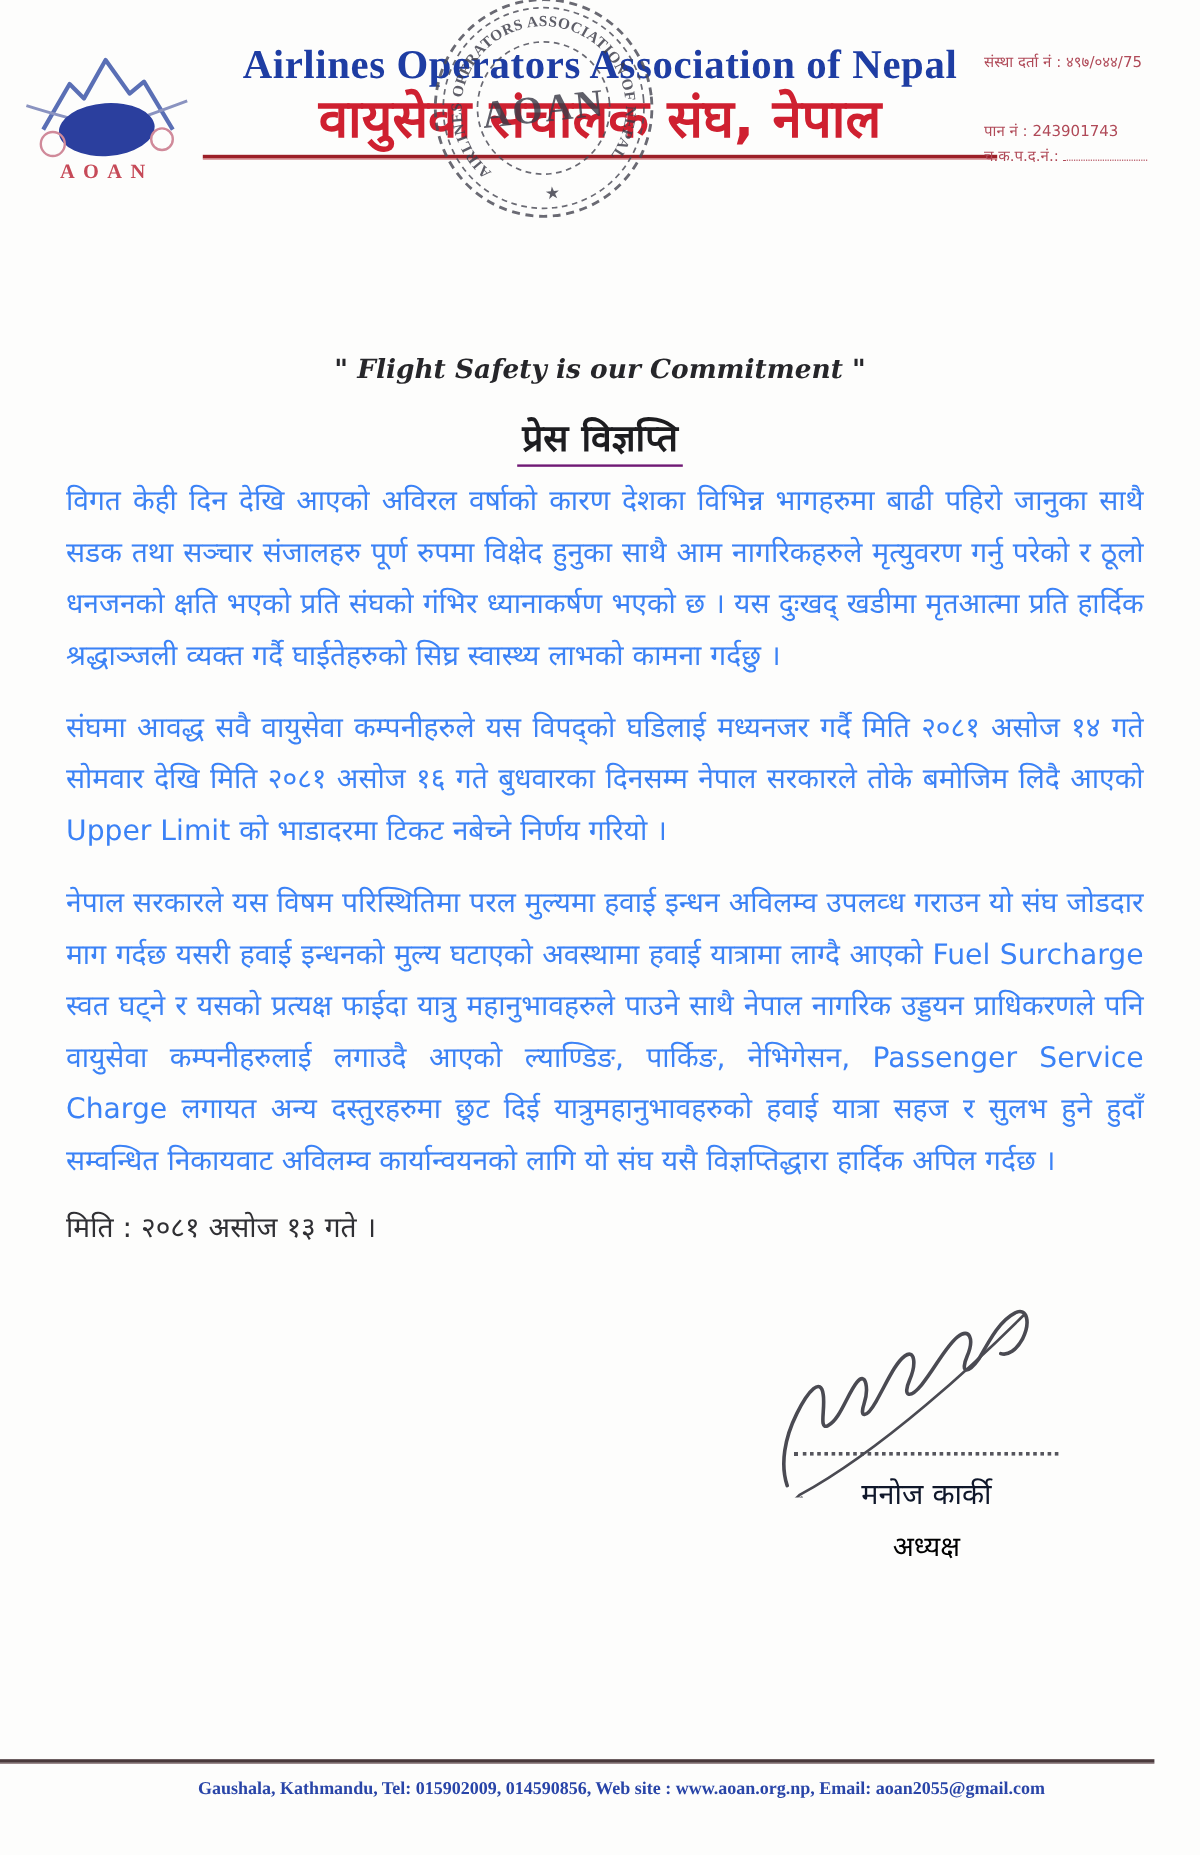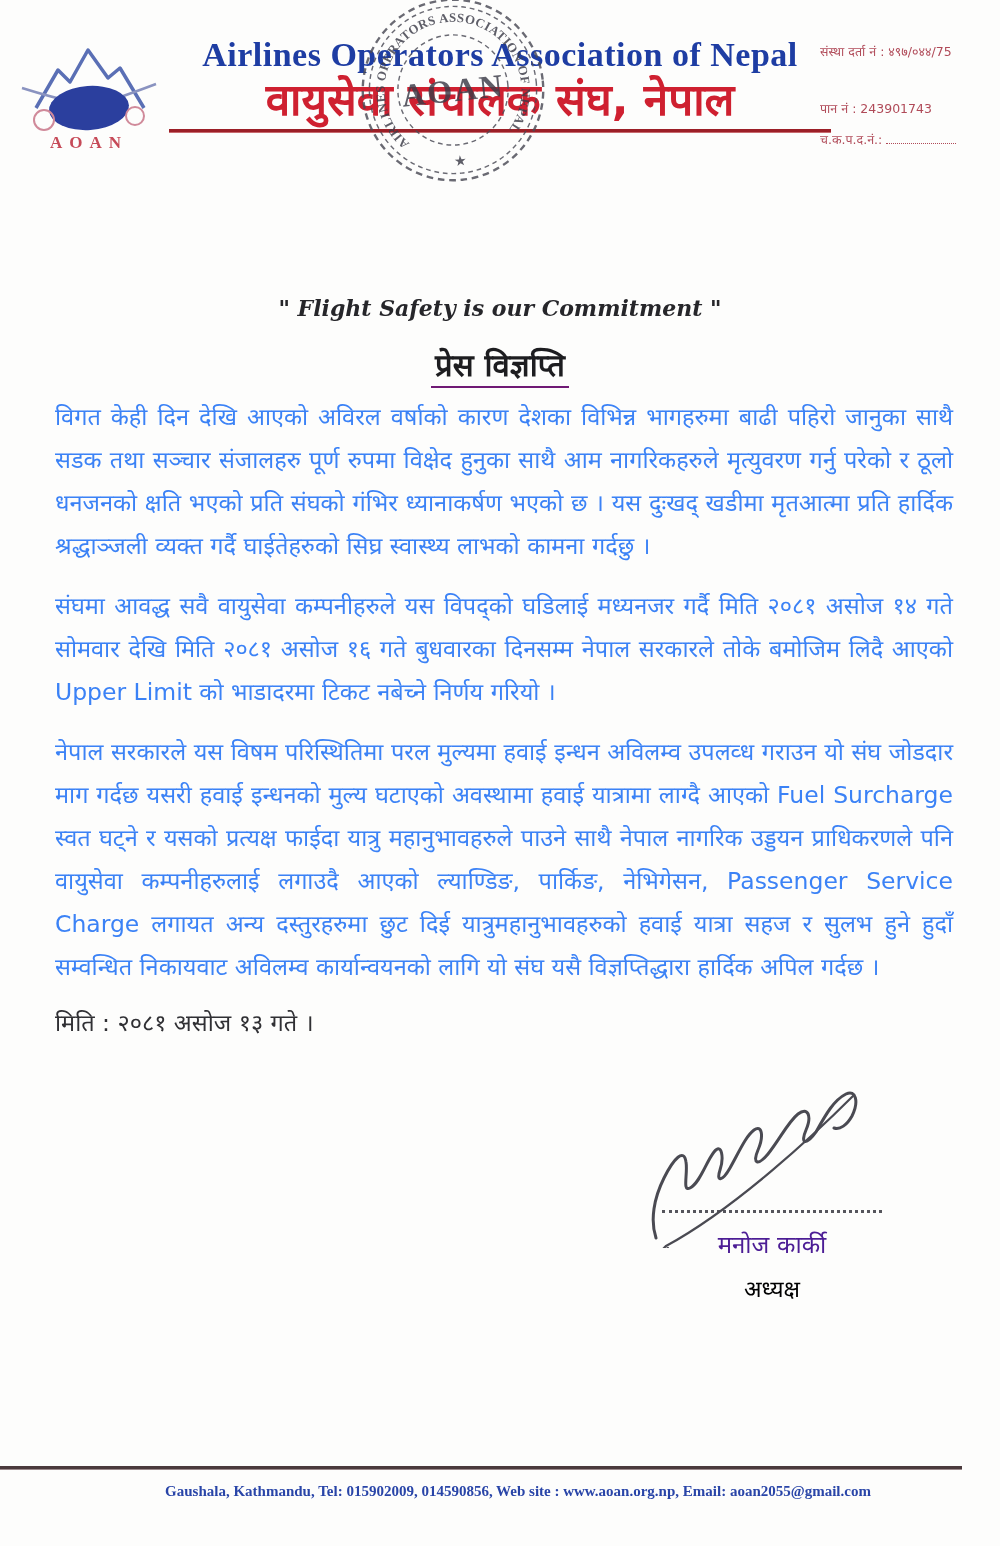--- a/index.html
+++ b/index.html
@@ -17,21 +17,21 @@
     font-size:34px; color:#1e3da3; letter-spacing:.5px; white-space:nowrap;
   }
   .org-ne {
     font-weight:bold; font-size:44px; color:#cf2030; line-height:1.1;
     margin-top:2px; white-space:nowrap;
   }
   .hdr-rule { margin:5px 4px 0 4px; border-top:3px solid #9c1f27; border-bottom:1px solid #c86a6f; height:2px; }
   .hdr-right { position:absolute; right:10px; top:44px; width:170px; font-size:12.5px; color:#b04a58; line-height:1.35; }
   .hdr-right .reg  { display:block; }
   .hdr-right .pan  { display:block; margin-top:40px; }
-  .hdr-right .disp { display:block; margin-top:14px; }
+  .hdr-right .disp { display:block; margin-top:4px; }
   .blank-dots { display:inline-block; width:70px; border-bottom:1px dotted #b04a58; height:10px; }
   .stamp { position:absolute; left:358px; top:-6px; width:190px; height:192px; opacity:.82; }
   
   .tagline {
     position:absolute; top:295px; left:0; width:100%; text-align:center;
     font-family:"DejaVu Serif", serif; font-style:italic; font-weight:bold;
     font-size:22px; color:#26262a;
   }
   .press-title {
     position:absolute; top:343px; left:0; width:100%; text-align:center;
@@ -41,21 +41,21 @@
   .body-text { position:absolute; left:55px; top:396px; width:898px; }
   .body-text p {
     font-size:23.5px; line-height:43px; text-align:justify; color:#3b82f6;
     margin-bottom:17px;
   }
   .date-line { font-size:23.5px; color:#303034; margin-top:14px; }
   
   .sig-block { position:absolute; right:88px; top:1092px; width:280px; text-align:center; }
   .sig-mark { position:absolute; left:-6px; top:-14px; width:250px; height:170px; }
   .sig-dots { display:block; margin:118px auto 0 auto; width:220px; border-bottom:3px dotted #55555c; height:0; }
-  .sig-name { font-size:24px; color:#4c1d95; margin-top:14px; }
+  .sig-name { font-size:24px; color:#0f172a; margin-top:14px; }
   .sig-title { font-size:23px; color:#000000; margin-top:12px; }
   
   .footer-rule { position:absolute; left:0; top:1466px; width:962px; border-top:3px solid #4a3a3c; border-bottom:1px solid #9b8a8c; height:2px; }
   .footer {
     position:absolute; left:18px; top:1483px; width:100%; text-align:center;
     font-family:"Liberation Serif", serif; font-weight:bold;
     font-size:15px; color:#2945a8;
   }
 </style>
 </head>

